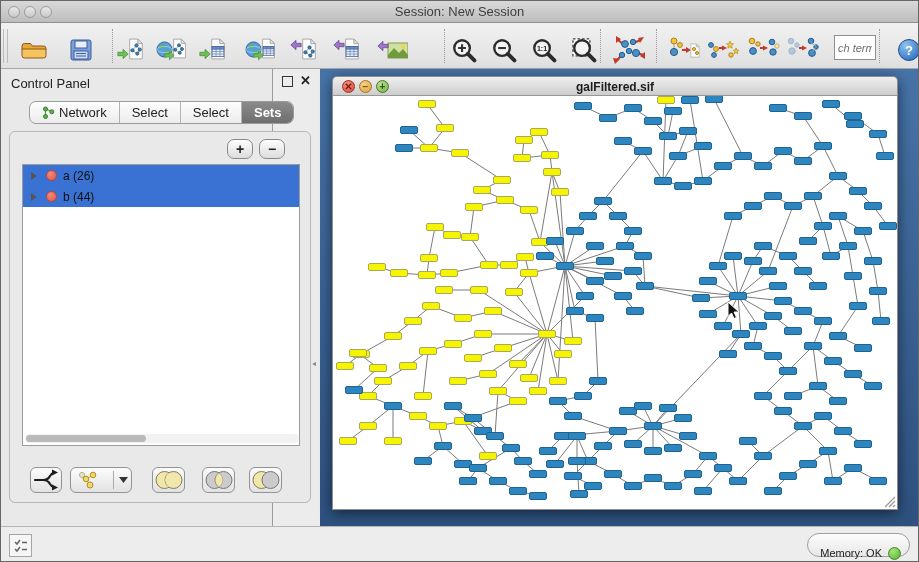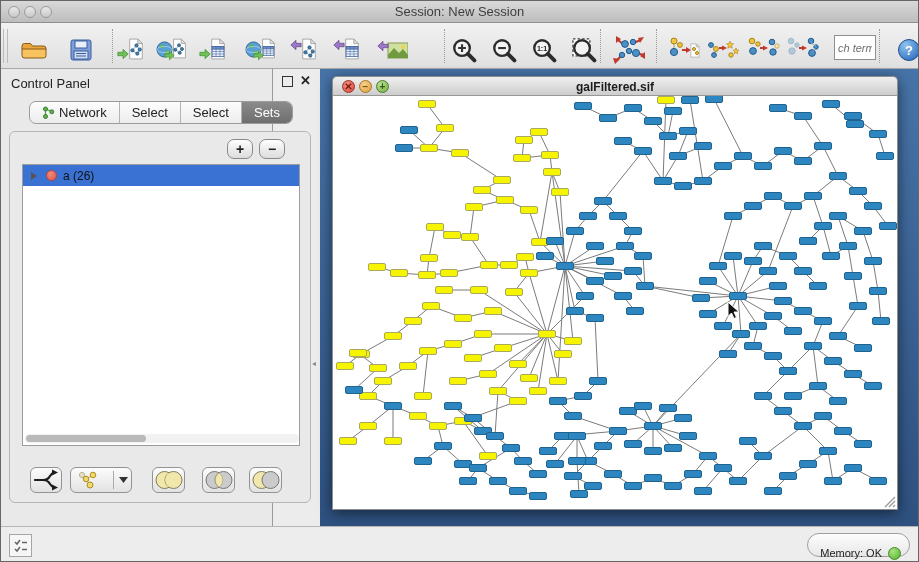--- a/index.html
+++ b/index.html
@@ -21,21 +21,21 @@
 
   
   .cpanel{position:absolute;left:0;top:68px;width:272px;height:457px;background:#e9e9e9;border-right:1px solid #9a9a9a;}
   .cp-head{position:absolute;left:0;top:0;width:100%;height:28px;}
   .cp-title{position:absolute;left:10px;top:7px;font-size:13px;color:#222;}
   .cp-float{position:absolute;left:281px;top:7px;width:11px;height:11px;border:1.5px solid #333;cursor:pointer;}
   .cp-close{position:absolute;left:299px;top:5px;font-size:13px;font-weight:bold;color:#222;cursor:pointer;line-height:1;}
   .seg{position:absolute;left:28px;top:32px;height:23px;display:flex;border:1px solid #9c9c9c;border-radius:7px;background:linear-gradient(#fdfdfd,#ececec);overflow:hidden;}
   .seg-item{display:flex;align-items:center;justify-content:center;gap:4px;font-size:13px;color:#222;padding:0 12px;border-right:1px solid #b3b3b3;cursor:pointer;white-space:nowrap;}
   .seg-item:last-child{border-right:none;}
-  .seg-item.active{background:linear-gradient(#8b8b8b,#6e6e6e);color:#fff;}
+  .seg-item.active{background:linear-gradient(#8b8b8b,#6e6e6e);color:#fff;font-weight:bold;}
 
   .sets-panel{position:absolute;left:8px;top:62px;width:302px;height:372px;border:1px solid #b6b6b6;border-radius:6px;background:#e9e9e9;}
   .mini-btn{position:absolute;top:7px;width:26px;height:20px;border:1px solid #8a8a8a;border-radius:7px;background:linear-gradient(#fefefe,#dcdcdc);font-size:14px;font-weight:bold;color:#222;text-align:center;line-height:18px;cursor:pointer;}
   .setlist{position:absolute;left:12px;top:32px;width:278px;height:282px;background:#fff;border:1px solid #9c9c9c;overflow:hidden;}
   .setrow{position:relative;height:21px;display:flex;align-items:center;font-size:12px;color:#101010;cursor:pointer;}
   .setrow.selected{background:#3a72d4;}
   .tri{width:0;height:0;border-left:6px solid #555;border-top:4px solid transparent;border-bottom:4px solid transparent;margin-left:8px;}
   .dot-red{width:11px;height:11px;border-radius:50%;background:radial-gradient(circle at 35% 30%,#f08a7d,#e05545);margin-left:9px;border:1px solid #c24234;}
   .setrow span{margin-left:6px;}
   .hscroll{position:absolute;left:2px;bottom:2px;width:274px;height:9px;background:#f2f2f2;border-radius:5px;}
@@ -330,20 +330,25 @@
 
     <div class="sets-panel">
       <div class="mini-btn" style="left:217px">+</div>
       <div class="mini-btn" style="left:249px">−</div>
 
       <div class="setlist">
         <div class="setrow selected">
           <div class="tri"></div>
           <div class="dot-red"></div>
           <span>a (26)</span>
+        </div>
+        <div class="setrow selected">
+          <div class="tri"></div>
+          <div class="dot-red"></div>
+          <span>b (44)</span>
         </div>
         <div class="hscroll">
             <div class="thumb"></div>
           </div>
       </div>
 
       <div class="setbtn" style="left:20px;width:32px">
         <svg width="26" height="24">
             <path d="M2 12 H10 M10 12 Q15 12 17 8 Q19 5 21 4.5 M10 12 Q15 12 17 16 Q19 19 21 19.5" stroke="#1d1d1d" stroke-width="2.2" fill="none" stroke-linecap="round"></path>
             <path d="M19 1.5 L25 4.5 L19 7.5 Z" fill="#1d1d1d"></path>

